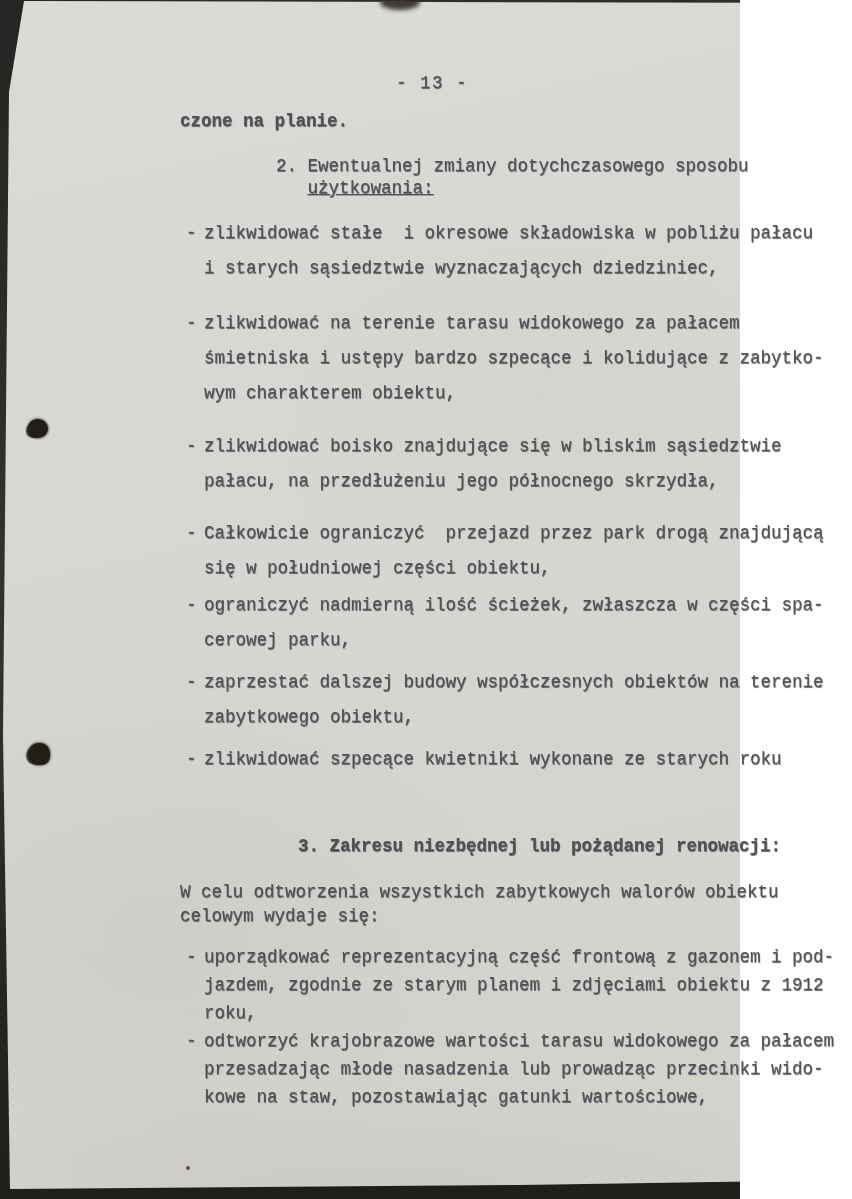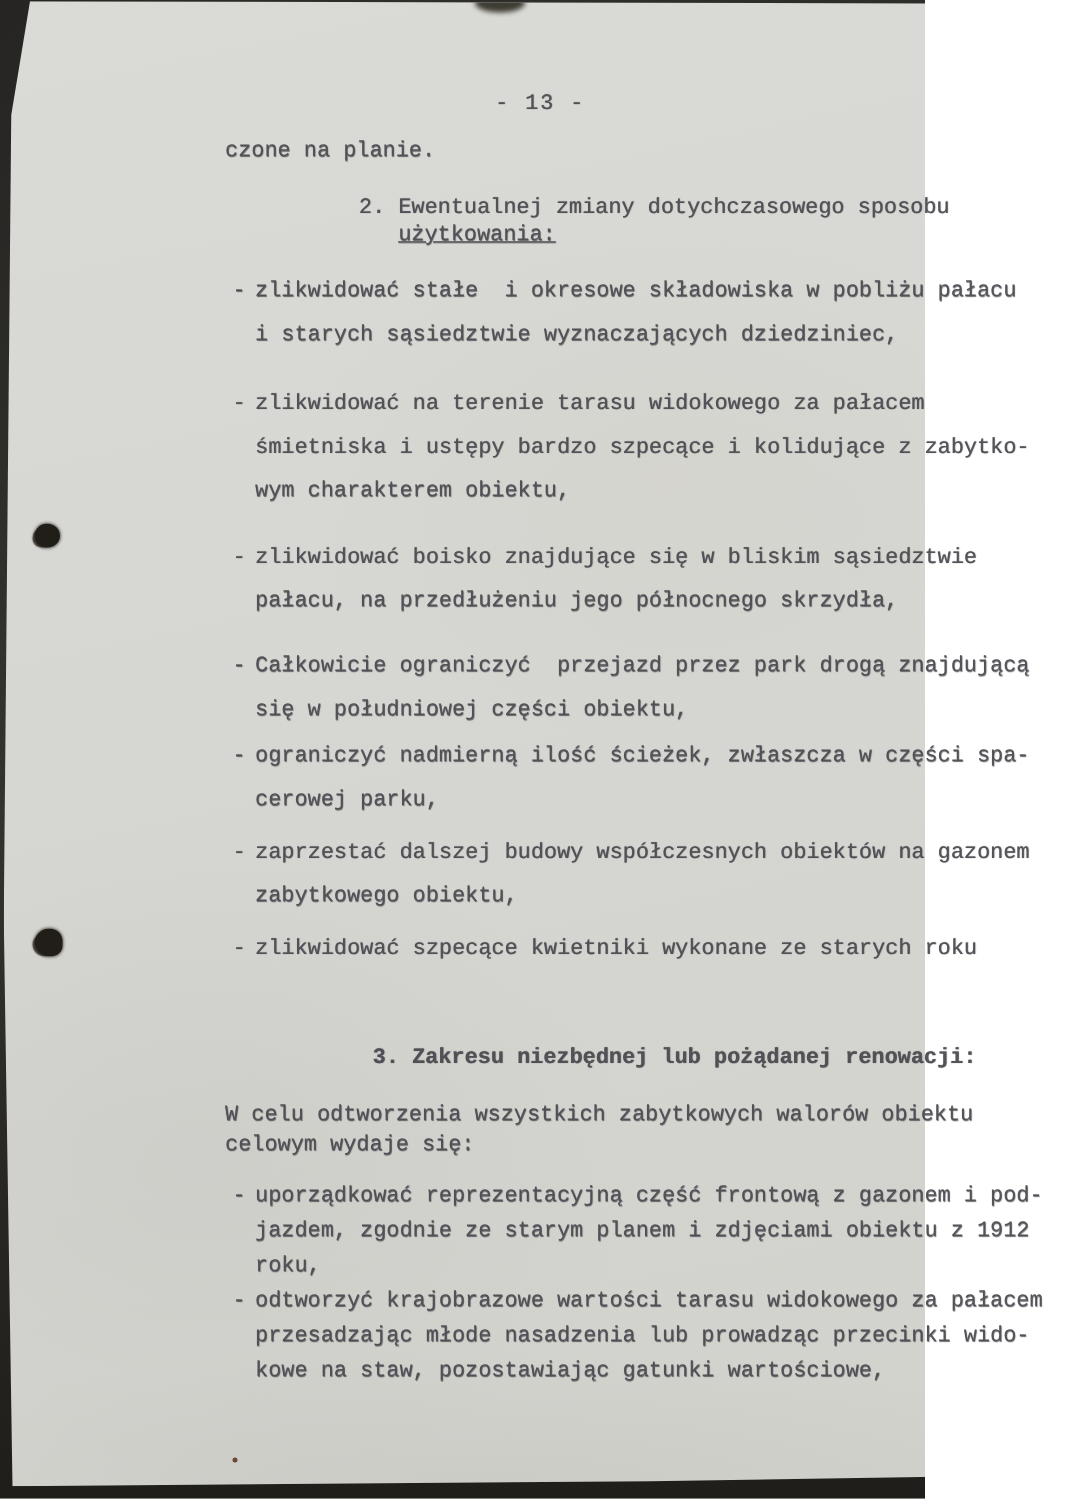--- a/index.html
+++ b/index.html
@@ -43,22 +43,22 @@
   }
   .ink {
     position: absolute;
     color: #4b4a50;
     font-size: 17.5px;
     text-shadow: 0.4px 0.5px 0.8px rgba(48,46,54,0.75);
     opacity: 0.95;
   }
   .line, .blines > div { white-space: pre; }
   .pagenum  { left: 396px; top: 73px;  line-height: 21px; letter-spacing: 1.5px; }
-  .fragment { left: 180px; top: 110px; line-height: 22px; }
-  .sec2head { left: 287px; top: 155px; line-height: 22px; }
+  .fragment { left: 180px; top: 110px; line-height: 22px; font-weight: bold; }
+  .sec2head { left: 276px; top: 155px; line-height: 22px; }
   .sec2head .indent { padding-left: 3ch; text-decoration: underline; }
   .s2 { left: 186px; top: 216px; line-height: 35px; width: 660px; }
   .sec3head { left: 298px; top: 833px; line-height: 27px; font-weight: bold; }
   .sec3intro{ left: 180px; top: 880px; line-height: 24px; }
   .s3 { left: 186px; top: 943px; line-height: 28px; width: 660px; }
   .bullet { display: flex; align-items: flex-start; }
   .bullet .dash { flex: 0 0 18px; }
   .s2 .bullet:nth-child(2) { margin-top: 20px; }
   .s2 .bullet:nth-child(3) { margin-top: 18px; }
   .s2 .bullet:nth-child(4) { margin-top: 17px; }
@@ -119,21 +119,21 @@
         <div class="bullet">
           <span class="dash">-</span>
           <div class="blines">
             <div>ograniczyć nadmierną ilość ścieżek, zwłaszcza w części spa-</div>
             <div>cerowej parku,</div>
           </div>
         </div>
         <div class="bullet">
           <span class="dash">-</span>
           <div class="blines">
-            <div>zaprzestać dalszej budowy współczesnych obiektów na gazonem</div>
+            <div>zaprzestać dalszej budowy współczesnych obiektów na terenie</div>
             <div>zabytkowego obiektu,</div>
           </div>
         </div>
         <div class="bullet">
           <span class="dash">-</span>
           <div class="blines">
             <div>zlikwidować szpecące kwietniki wykonane ze starych roku</div>
           </div>
         </div>
       </div>

